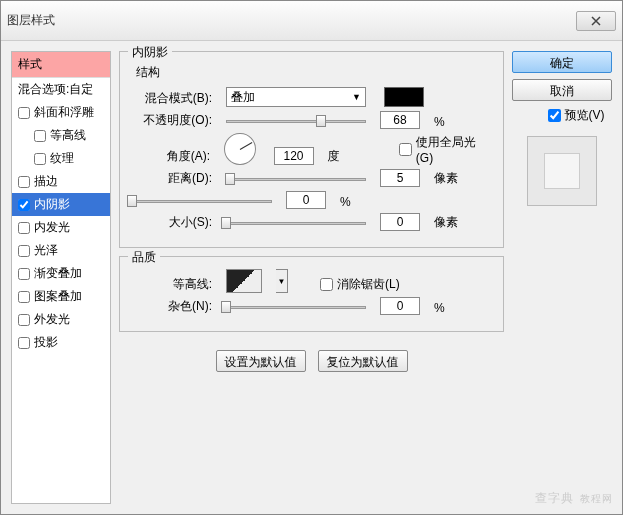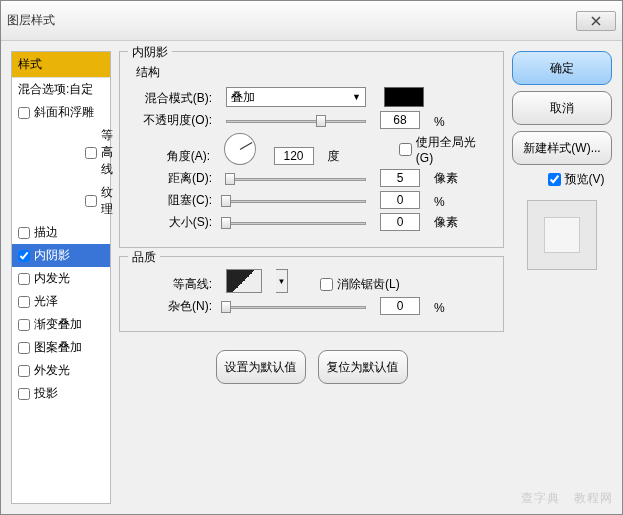--- a/index.html
+++ b/index.html
@@ -3,53 +3,53 @@
 <meta charset="utf-8">
 <style>
 * { box-sizing: border-box; margin: 0; padding: 0; font-family: 'Microsoft YaHei', SimSun, sans-serif; font-size: 12px; }
 body { background: #f0f0f0; width: 623px; height: 515px; overflow: hidden; }
 .dialog { width: 623px; height: 515px; background: #f0f0f0; border: 1px solid #888; display: flex; flex-direction: column; }
 .titlebar { height: 40px; background: linear-gradient(#fdfdfd, #e8e8e8); border-bottom: 1px solid #ccc; display: flex; align-items: center; padding: 0 6px; }
 .titlebar-text { flex: 1; font-size: 12px; color: #333; }
 .titlebar .close { width: 40px; height: 20px; background: linear-gradient(#f5f5f5,#ddd); border: 1px solid #aaa; border-radius: 2px; display: flex; align-items: center; justify-content: center; cursor: pointer; }
 .body { flex: 1; display: flex; padding: 10px; gap: 8px; }
 .left-panel { width: 100px; border: 1px solid #bbb; background: #fff; display: flex; flex-direction: column; }
-.left-header { padding: 4px 6px; border-bottom: 1px solid #ddd; background: #eab308; }
+.left-header { padding: 4px 6px; border-bottom: 1px solid #ddd; background: #fca5a5; }
 .left-item { padding: 3px 6px; display: flex; align-items: center; gap: 4px; cursor: pointer; }
 .left-item.selected { background: #3875d7; color: #fff; }
 .left-item input[type=checkbox] { width: 12px; height: 12px; }
 .left-item.no-check { padding-left: 6px; }
-.left-sub { padding-left: 34px; margin-left: 39px; }
+.left-sub { padding-left: 22px; }
 .middle { flex: 1; display: flex; flex-direction: column; gap: 8px; }
 .group { border: 1px solid #bbb; padding: 8px 12px 12px; position: relative; }
 .group-title { position: absolute; top: -8px; left: 8px; background: #f0f0f0; padding: 0 4px; }
 .section-label { margin: 4px 0 6px 4px; }
 .row { display: flex; align-items: flex-end; margin: 4px 0; gap: 14px; }
 .row-label { width: 80px; text-align: right; }
 .combo { flex: 1; max-width: 140px; height: 20px; border: 1px solid #888; background: #fff; display: flex; align-items: center; padding: 0 4px; justify-content: space-between; }
 .combo .arrow { font-size: 9px; }
 .swatch { width: 40px; height: 20px; background: #000; border: 1px solid #666; margin-left: 4px; }
 .slider { flex: 1; max-width: 140px; height: 16px; position: relative; display: flex; align-items: center; }
 .slider-track { width: 100%; height: 3px; background: #ccc; border: 1px solid #999; }
 .slider-thumb { position: absolute; width: 10px; height: 12px; background: linear-gradient(#fff,#ddd); border: 1px solid #888; top: 2px; transform: translateX(-50%); }
 .num-input { width: 40px; height: 18px; border: 1px solid #888; background: #fff; text-align: center; padding: 1px; }
 .unit { width: 30px; }
 .angle-dial { width: 32px; height: 32px; border: 1px solid #888; border-radius: 50%; background: #fff; position: relative; margin-right: 4px; }
 .angle-dial::after { content: ''; position: absolute; width: 14px; height: 1px; background: #333; top: 50%; left: 50%; transform-origin: left center; transform: rotate(-30deg); }
 .chk { display: flex; align-items: center; gap: 4px; margin-left: 28px; }
 .contour-swatch { width: 36px; height: 24px; border: 1px solid #888; background: linear-gradient(135deg, #222 50%, #eee 50%); }
 .contour-arrow { width: 12px; height: 24px; border: 1px solid #888; border-left: none; background: #eee; display: flex; align-items: center; justify-content: center; font-size: 8px; }
 .btn-row { display: flex; gap: 12px; justify-content: center; margin-top: 10px; }
-.btn { min-width: 90px; height: 34px; border: 1px solid #888; background: linear-gradient(#fdfdfd,#e4e4e4); border-radius: 9px; cursor: pointer; display: flex; align-items: center; justify-content: center; }
+.btn { min-width: 90px; height: 22px; border: 1px solid #888; background: linear-gradient(#fdfdfd,#e4e4e4); border-radius: 2px; cursor: pointer; display: flex; align-items: flex-end; justify-content: center; }
 .right-panel { width: 100px; display: flex; flex-direction: column; gap: 6px; align-items: stretch; }
 .btn-primary { border: 1px solid #3a8cd8; background: linear-gradient(#cfe8ff,#9ecdf7); }
 .preview-box { width: 70px; height: 70px; border: 1px solid #bbb; background: #e8e8e8; margin: 6px auto 0; display: flex; align-items: center; justify-content: center; }
 .preview-inner { width: 36px; height: 36px; border: 1px solid #ccc; background: #f5f5f5; }
 .watermark { position: absolute; bottom: 8px; right: 10px; color: #ccc; font-size: 13px; letter-spacing: 1px; display:flex; align-items:center; gap:6px;}
-.watermark .wm2 { font-size: 12px; margin-left: 8px; }
+.watermark .wm2 { font-size: 10px; }
 </style>
 </head>
 <body>
 
 <div class="dialog">
   <div class="titlebar">
     <span class="titlebar-text">图层样式</span>
     <div class="close">
       <svg width="10" height="10" viewBox="0 0 10 10">
           <path d="M1 1 L9 9 M9 1 L1 9" stroke="#444" stroke-width="1.5"></path>
@@ -151,21 +151,20 @@
           <span class="row-label">距离(D):</span>
           <div class="slider">
               <div class="slider-track"></div>
               <div class="slider-thumb" style="left:3%"></div>
             </div>
           <input class="num-input" value="5" style="">
           <span class="unit">像素</span>
         </div>
 
         <div class="row">
-          <span class="row-label">阻塞(C):</span>
           <div class="slider">
               <div class="slider-track"></div>
               <div class="slider-thumb" style="left:0%"></div>
             </div>
           <input class="num-input" value="0" style="">
           <span class="unit">%</span>
         </div>
 
         <div class="row">
           <span class="row-label">大小(S):</span>
@@ -209,23 +208,20 @@
           </div>
       </div>
     </div>
 
     <div class="right-panel">
       <div class="btn btn-primary">
           <span>确定</span>
         </div>
       <div class="btn">
           <span>取消</span>
-        </div>
-      <div class="btn">
-          <span>新建样式(W)...</span>
         </div>
       <label class="chk" style="justify-content:center">
         <input type="checkbox" checked="" style="">
         <span>预览(V)</span>
       </label>
       <div class="preview-box">
         <div class="preview-inner"></div>
       </div>
     </div>
   </div>

